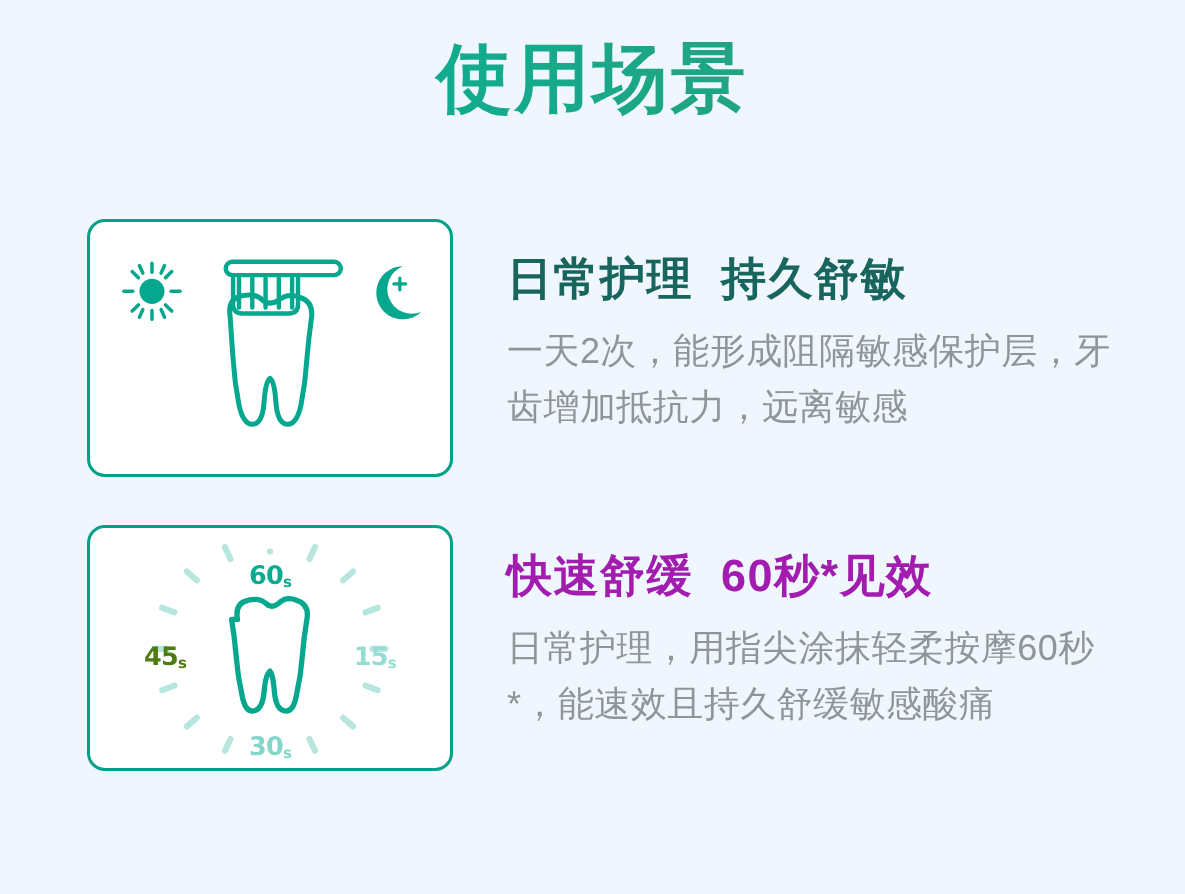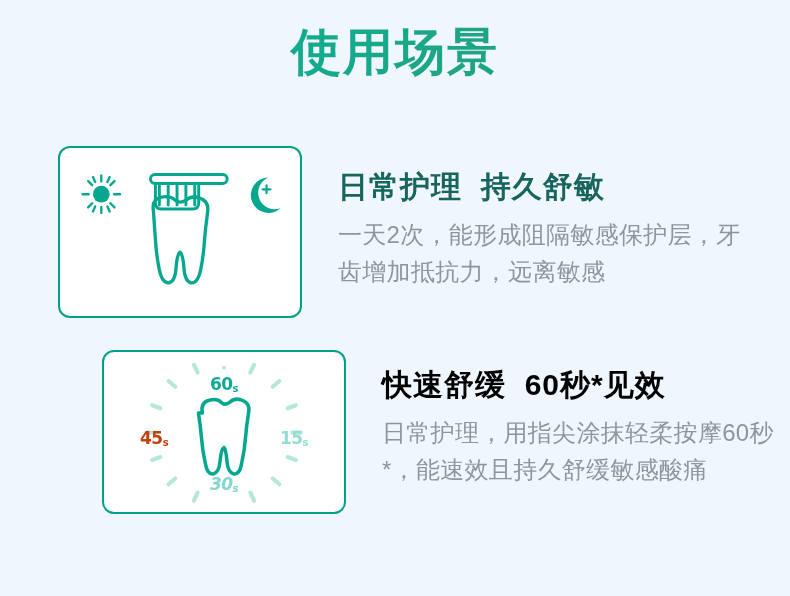--- a/index.html
+++ b/index.html
@@ -92,21 +92,21 @@
     letter-spacing: -0.5px;
   }
   .dial-num .s {
     font-size: 10px;
     vertical-align: baseline;
     position: relative;
     top: 2px;
   }
   .num-60 { color: #0bab91; top: 22px; left: 50%; transform: translateX(-50%); }
   .num-15 { color: #94ddd2; top: 76px; right: 36px; text-align: center; }
-  .num-30 { color: #83d6ca; bottom: 18px; left: 50%; transform: translateX(-50%); font-style: italic; }
+  .num-30 { color: #83d6ca; bottom: 4px; left: 50%; transform: translateX(-50%); }
   .num-45 { color: #94ddd2; top: 76px; left: 36px; }
 </style>
 </head>
 <body style="background: rgb(239, 246, 253);">
 
 <div class="page-title">使用场景</div>
 
 <div class="section section-one">
 
   <div class="card" style="border-color: rgb(0, 161, 137);">
@@ -164,21 +164,21 @@
   </div>
 
   <div class="text-block">
     <div class="headline" style="color: rgb(24, 101, 93);">日常护理  持久舒敏</div>
     <div class="body-text" style="color: rgb(143, 150, 155);">一天2次，能形成阻隔敏感保护层，牙齿增加抵抗力，远离敏感</div>
   </div>
 </div>
 
 <div class="section section-two">
 
-  <div class="card card-two" style="border-color: rgb(0, 161, 137); margin-left: 44px;">
+  <div class="card card-two" style="border-color: rgb(0, 161, 137);">
     <svg class="card-figure" viewBox="0 0 244 164">
 
       <g stroke="#b6e6de" stroke-width="4.2" stroke-linecap="round">
         <line x1="122" y1="16" x2="122" y2="16"></line>
         <line x1="148.8" y1="21.0" x2="152.5" y2="13.0"></line>
         <line x1="171.6" y1="35.4" x2="178.3" y2="29.5"></line>
         <line x1="186.8" y1="57.2" x2="195.0" y2="54.1"></line>
         <line x1="191.5" y1="82.0" x2="200.2" y2="82.0"></line>
         <line x1="186.8" y1="106.8" x2="195.0" y2="109.9"></line>
         <line x1="171.6" y1="128.6" x2="178.3" y2="134.5"></line>
@@ -208,20 +208,20 @@
                  q-1 12 -7 13
                  q-6 1 -8 -11
                  q-3 -13 -4 -27
                  q-1 -12 -3 -24 z"></path>
       </g>
     </svg>
 
     <div class="dial-num num-60" style="color: rgb(11, 171, 145);">60<span class="s">s</span></div>
     <div class="dial-num num-15" style="color: rgb(148, 221, 210);">15<span class="s">s</span></div>
     <div class="dial-num num-30" style="color: rgb(131, 214, 202);">30<span class="s">s</span></div>
-    <div class="dial-num num-45" style="color: #c2410c;">45<span class="s">s</span></div>
+    <div class="dial-num num-45" style="color: #4d7c0f;">45<span class="s">s</span></div>
   </div>
 
   <div class="text-block second">
-    <div class="headline" style="color: #000000;">快速舒缓  60秒*见效</div>
+    <div class="headline" style="color: #a21caf;">快速舒缓  60秒*见效</div>
     <div class="body-text" style="color: rgb(143, 150, 155);">日常护理，用指尖涂抹轻柔按摩60秒*，能速效且持久舒缓敏感酸痛</div>
   </div>
 </div>
 
 </body></html>

